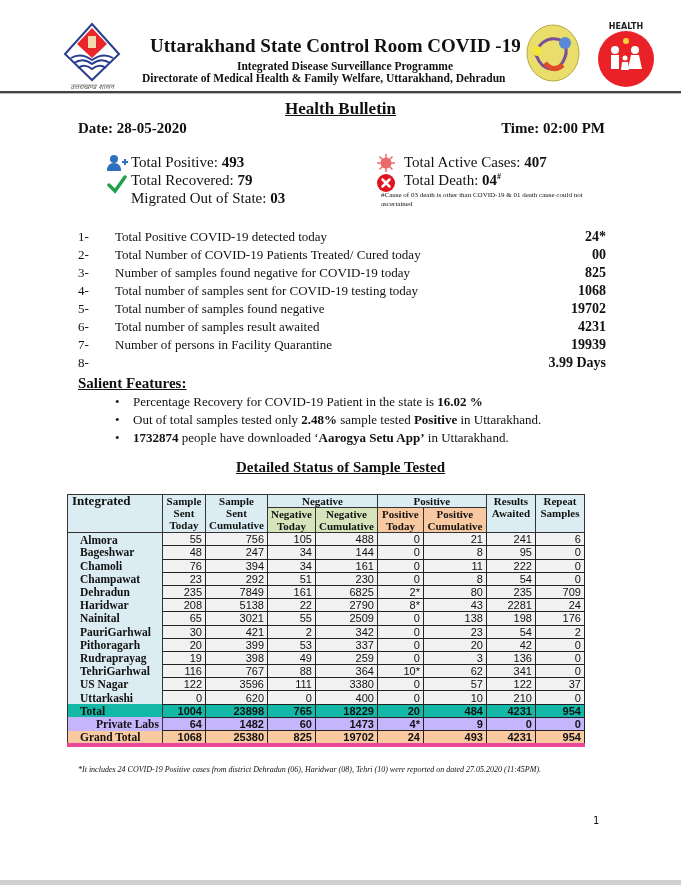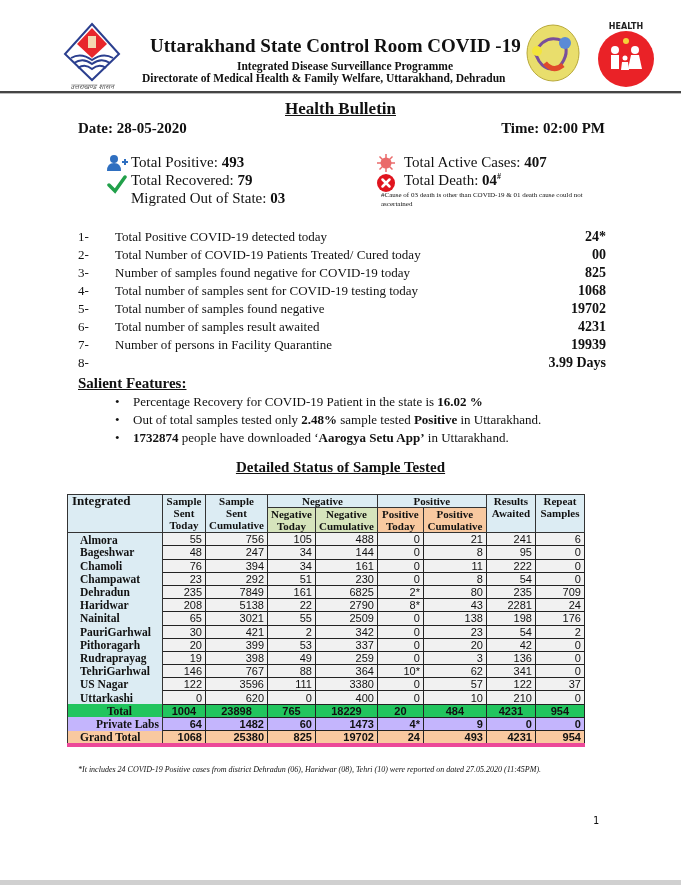--- a/index.html
+++ b/index.html
@@ -35,21 +35,21 @@
   .tbl-title{left:0;width:681px;top:459px;text-align:center;font-size:15px;font-weight:bold;text-decoration:underline;}
   
   table.st{position:absolute;left:67px;top:494px;border-collapse:collapse;font-family:"Liberation Sans",sans-serif;font-size:11px;}
   table.st td, table.st th{padding:0 3px;height:12.2px;line-height:12px;}
   table.st th{font-family:"Liberation Serif",serif;font-weight:bold;font-size:11px;background:#dcecf3;border:1px solid #333;text-align:center;vertical-align:top;line-height:12px;}
   table.st th.dist{text-align:left;font-size:13px;padding-left:4px;}
   table.st th.neg{background:#d6e4bc;}
   table.st th.pos{background:#f8c9a0;}
   table.st td.name{background:#dcecf3;font-family:"Liberation Serif",serif;font-weight:bold;font-size:11.5px;padding-left:12px;text-align:left;border-left:1px solid #333;border-right:1px solid #333;}
   table.st td.n{background:#f1f1f1;text-align:right;border:1px solid #222;}
-  table.st tr.total td{background:#22c55e;font-weight:bold;text-align:center;}
+  table.st tr.total td{background:#14b8a6;font-weight:bold;}
   table.st tr.private td{background:#c4b5fd;font-weight:bold;text-align:right;}
   table.st tr.grand td{background:#f9c9a0;font-weight:bold;}
   table.st tr.total td.name,table.st tr.grand td.name,table.st tr.private td.name{padding-left:12px;}
   table.st tr.grand td{border-bottom:4px solid #ec4899;}
   .footnote{left:78px;top:765px;font-size:8px;font-style:italic;}
   .pageno{left:593px;top:815px;font-size:10px;font-family:"DejaVu Sans Mono",monospace;}
   .bottom-bar{left:0;top:880px;width:681px;height:5px;background:#d0d0d0;}
 </style>
 </head>
 <body>
@@ -321,21 +321,21 @@
         <td class="n">398</td>
         <td class="n">49</td>
         <td class="n">259</td>
         <td class="n">0</td>
         <td class="n">3</td>
         <td class="n">136</td>
         <td class="n">0</td>
       </tr>
       <tr>
         <td class="name">TehriGarhwal</td>
-        <td class="n">146</td>
+        <td class="n">116</td>
         <td class="n">767</td>
         <td class="n">88</td>
         <td class="n">364</td>
         <td class="n">10*</td>
         <td class="n">62</td>
         <td class="n">341</td>
         <td class="n">0</td>
       </tr>
       <tr>
         <td class="name">US Nagar</td>

